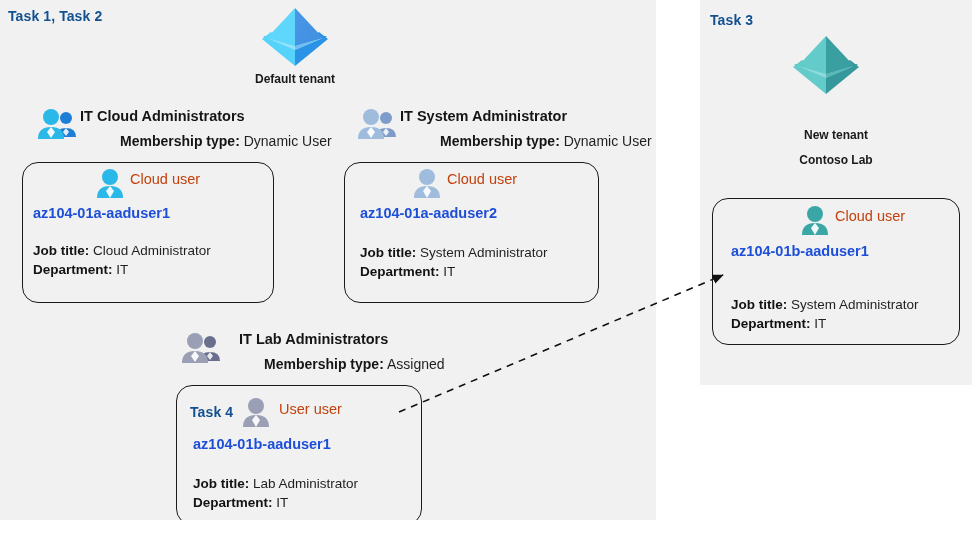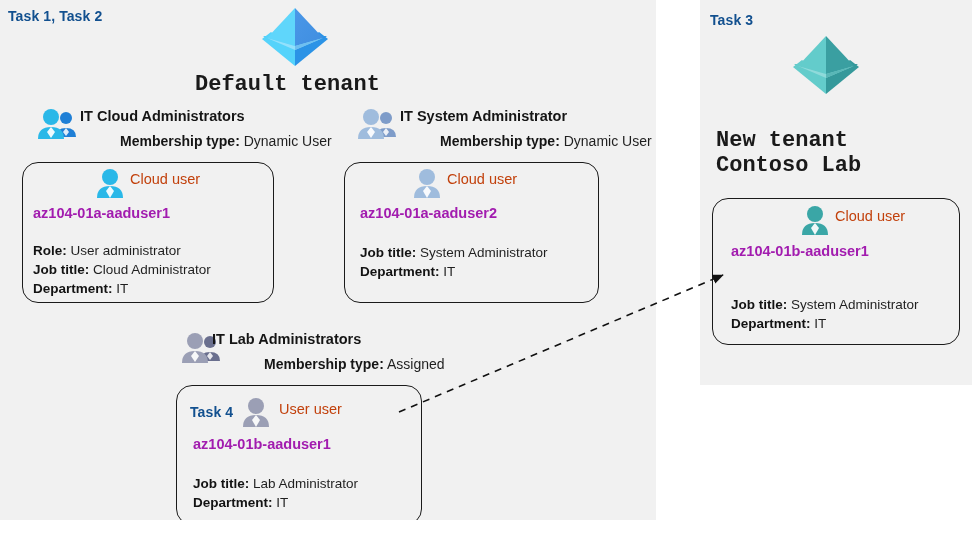--- a/index.html
+++ b/index.html
@@ -28,24 +28,23 @@
     font-weight: bold;
     font-size: 14px;
     letter-spacing: 0.1px;
     white-space: nowrap;
   }
 
   .tenant-title {
     position: absolute;
     color: #1a1a1a;
     font-weight: bold;
-    font-size: 22px;
-    white-space: nowrap;
-    text-align: left;
-    font-family: Liberation Mono, monospace;
+    font-size: 12px;
+    white-space: nowrap;
+    text-align: center;
   }
 
   .card {
     position: absolute;
     border: 1.6px solid #1b1b1b;
     border-radius: 16px;
     box-sizing: border-box;
     background: transparent;
   }
 
@@ -68,21 +67,21 @@
   .card-type {
     position: absolute;
     font-size: 14.5px;
     color: #c2410c;
     white-space: nowrap;
   }
   .card-user {
     position: absolute;
     font-size: 14.5px;
     font-weight: bold;
-    color: #a21caf;
+    color: #1d4ed8;
     white-space: nowrap;
   }
   .attr-block { position: absolute; }
   .attr-line {
     font-size: 13.5px;
     color: #1f1f1f;
     white-space: nowrap;
     line-height: 19px;
   }
   .attr-line b { font-weight: bold; color: #131313; }
@@ -168,24 +167,20 @@
       <svg width="28" height="30" viewBox="0 0 28 30">
         <circle cx="14" cy="9" r="8" fill="#2ab8e8"></circle>
         <path d="M1 30 q0-12 13-12 q13 0 13 12 z" fill="#2ab8e8"></path>
         <path d="M14 18 l-4 5 l4 7 l4-7 z" fill="#ffffff" opacity="0.92"></path>
       </svg>
     </div>
     <div class="card-type" style="left:107px; top:8px;">Cloud user</div>
     <div class="card-user" style="left:10px; top:42px;">az104-01a-aaduser1</div>
     <div class="attr-block" style="left:10px; top:78px;">
       <div class="attr-line">
-        <b>Role:</b>
-        <span>User administrator</span>
-      </div>
-      <div class="attr-line">
         <b>Job title:</b>
         <span>Cloud Administrator</span>
       </div>
       <div class="attr-line">
         <b>Department:</b>
         <span>IT</span>
       </div>
     </div>
   </div>
 
@@ -230,21 +225,21 @@
   <div class="icon" style="left:182px; top:331px;">
     <svg width="38" height="34" viewBox="0 0 38 34">
       <circle cx="28" cy="11" r="6" fill="#6a6f8e"></circle>
       <path d="M18 30 q0-9 10-9 q10 0 10 9 z" fill="#6a6f8e"></path>
       <circle cx="13" cy="10" r="8" fill="#9b9fb5"></circle>
       <path d="M0 32 q0-12 13-12 q13 0 13 12 z" fill="#9b9fb5"></path>
       <path d="M13 20 l-4 5 l4 6 l4-6 z" fill="#ffffff" opacity="0.92"></path>
       <path d="M28 21 l-3 4 l3 4 l3-4 z" fill="#ffffff" opacity="0.85"></path>
     </svg>
   </div>
-  <div class="grp-title" style="left:212px; top:331px;">IT Lab Administrators</div>
+  <div class="grp-title" style="left:239px; top:331px;">IT Lab Administrators</div>
   <div class="grp-sub" style="left:224px; top:356px;">
     <b>Membership type:</b>
     <span>Assigned</span>
   </div>
 
   <div class="card" style="left:176px; top:385px; width:246px; height:140px;">
     <div class="task-label" style="left:13px; top:18px;">Task 4</div>
     <div class="icon" style="left:65px; top:11px;">
       <svg width="28" height="30" viewBox="0 0 28 30">
         <circle cx="14" cy="9" r="8" fill="#9b9fb5"></circle>

